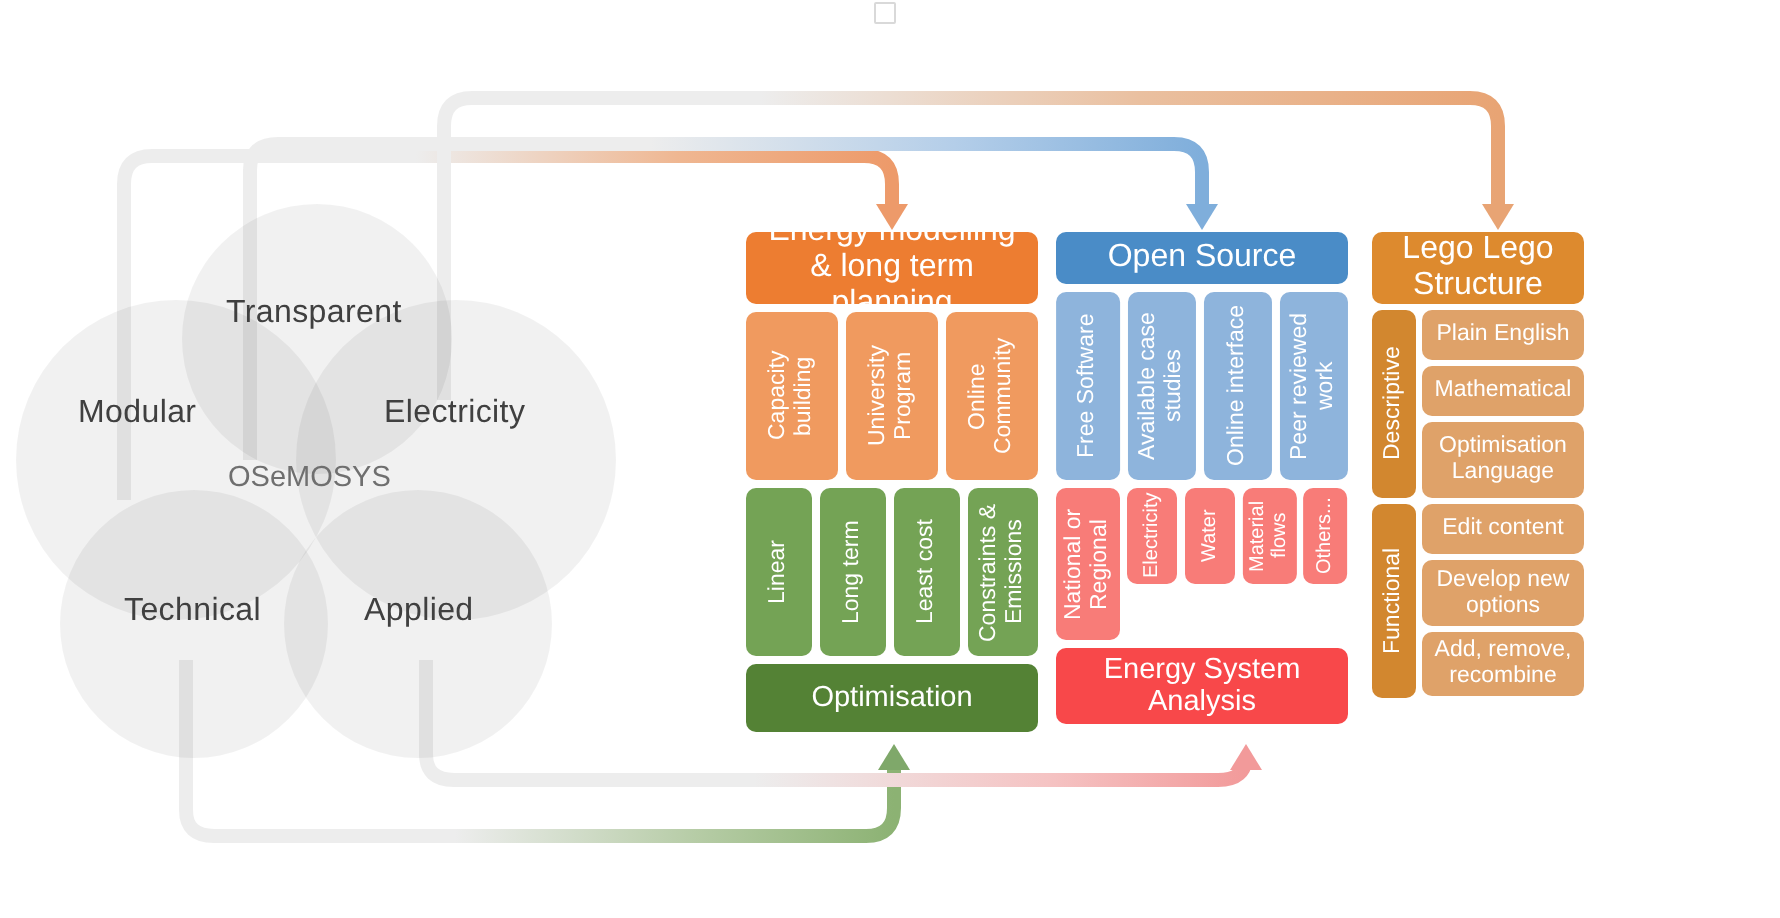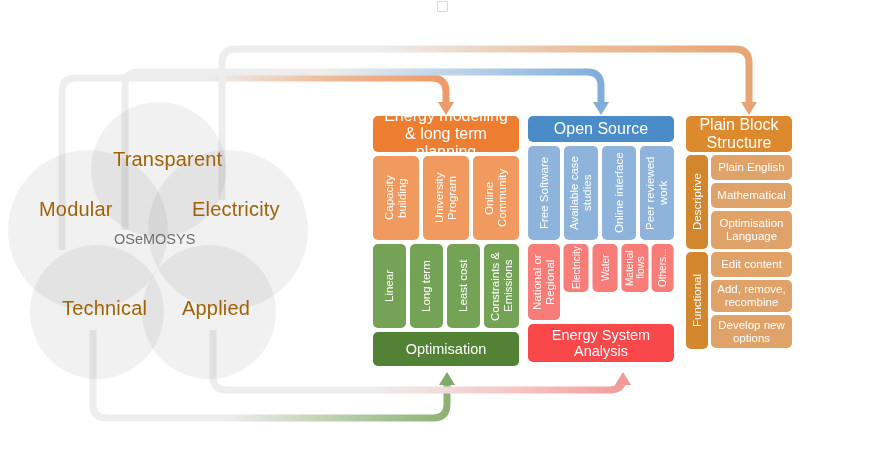--- a/index.html
+++ b/index.html
@@ -19,22 +19,22 @@
   }
 
   
   .venn-circle {
     position: absolute;
     border-radius: 50%;
     background: rgba(0, 0, 0, 0.055);
   }
   .venn-label {
     position: absolute;
-    color: #a16207;
-    font-size: 20px;
+    color: #404040;
+    font-size: 16px;
     white-space: nowrap;
     letter-spacing: 0.2px;
   }
   .venn-center-label {
     position: absolute;
     color: #6f6f6f;
     font-size: 14.5px;
     white-space: nowrap;
   }
 
@@ -223,34 +223,34 @@
           <div class="block tiny vert" style="width:22px; height:48px; background:#F87C78;">Others...</div>
         </div>
       </div>
     </div>
 
     <div class="block foot" style="margin-top:4px; height:38px; background:#F8484A; padding:0 6px;text-align:center;">Energy System Analysis</div>
   </div>
 
   <div class="column" style="left:686px; top:116px; width:106px;">
 
-    <div class="block hdr" style="height:36px; background:#DD8A2E; padding:0 5px;">Plain Block Structure</div>
+    <div class="block hdr" style="height:36px; background:#DD8A2E; padding:0 5px;">Lego Lego Structure</div>
 
     <div class="row" style="margin-top:3px; height:94px; gap:3px;">
       <div class="block sub vert" style="width:22px; height:94px; background:#D2872F;">Descriptive</div>
       <div style="display:flex; flex-direction:column; width:81px; gap:3px;">
         <div class="block sub" style="height:25px; background:#DFA269;">Plain English</div>
         <div class="block sub" style="height:25px; background:#DFA269;">Mathematical</div>
         <div class="block sub" style="height:38px; background:#DFA269;">Optimisation Language</div>
       </div>
     </div>
 
     <div class="row" style="margin-top:3px; height:97px; gap:3px;">
       <div class="block sub vert" style="width:22px; height:97px; background:#D2872F;">Functional</div>
       <div style="display:flex; flex-direction:column; width:81px; gap:3px;">
         <div class="block sub" style="height:25px; background:#DFA269;">Edit content</div>
+        <div class="block sub" style="height:33px; background:#DFA269;">Develop new options</div>
         <div class="block sub" style="height:32px; background:#DFA269;">Add, remove, recombine</div>
-        <div class="block sub" style="height:33px; background:#DFA269;">Develop new options</div>
       </div>
     </div>
   </div>
 
 </div>
 
 </body></html>

